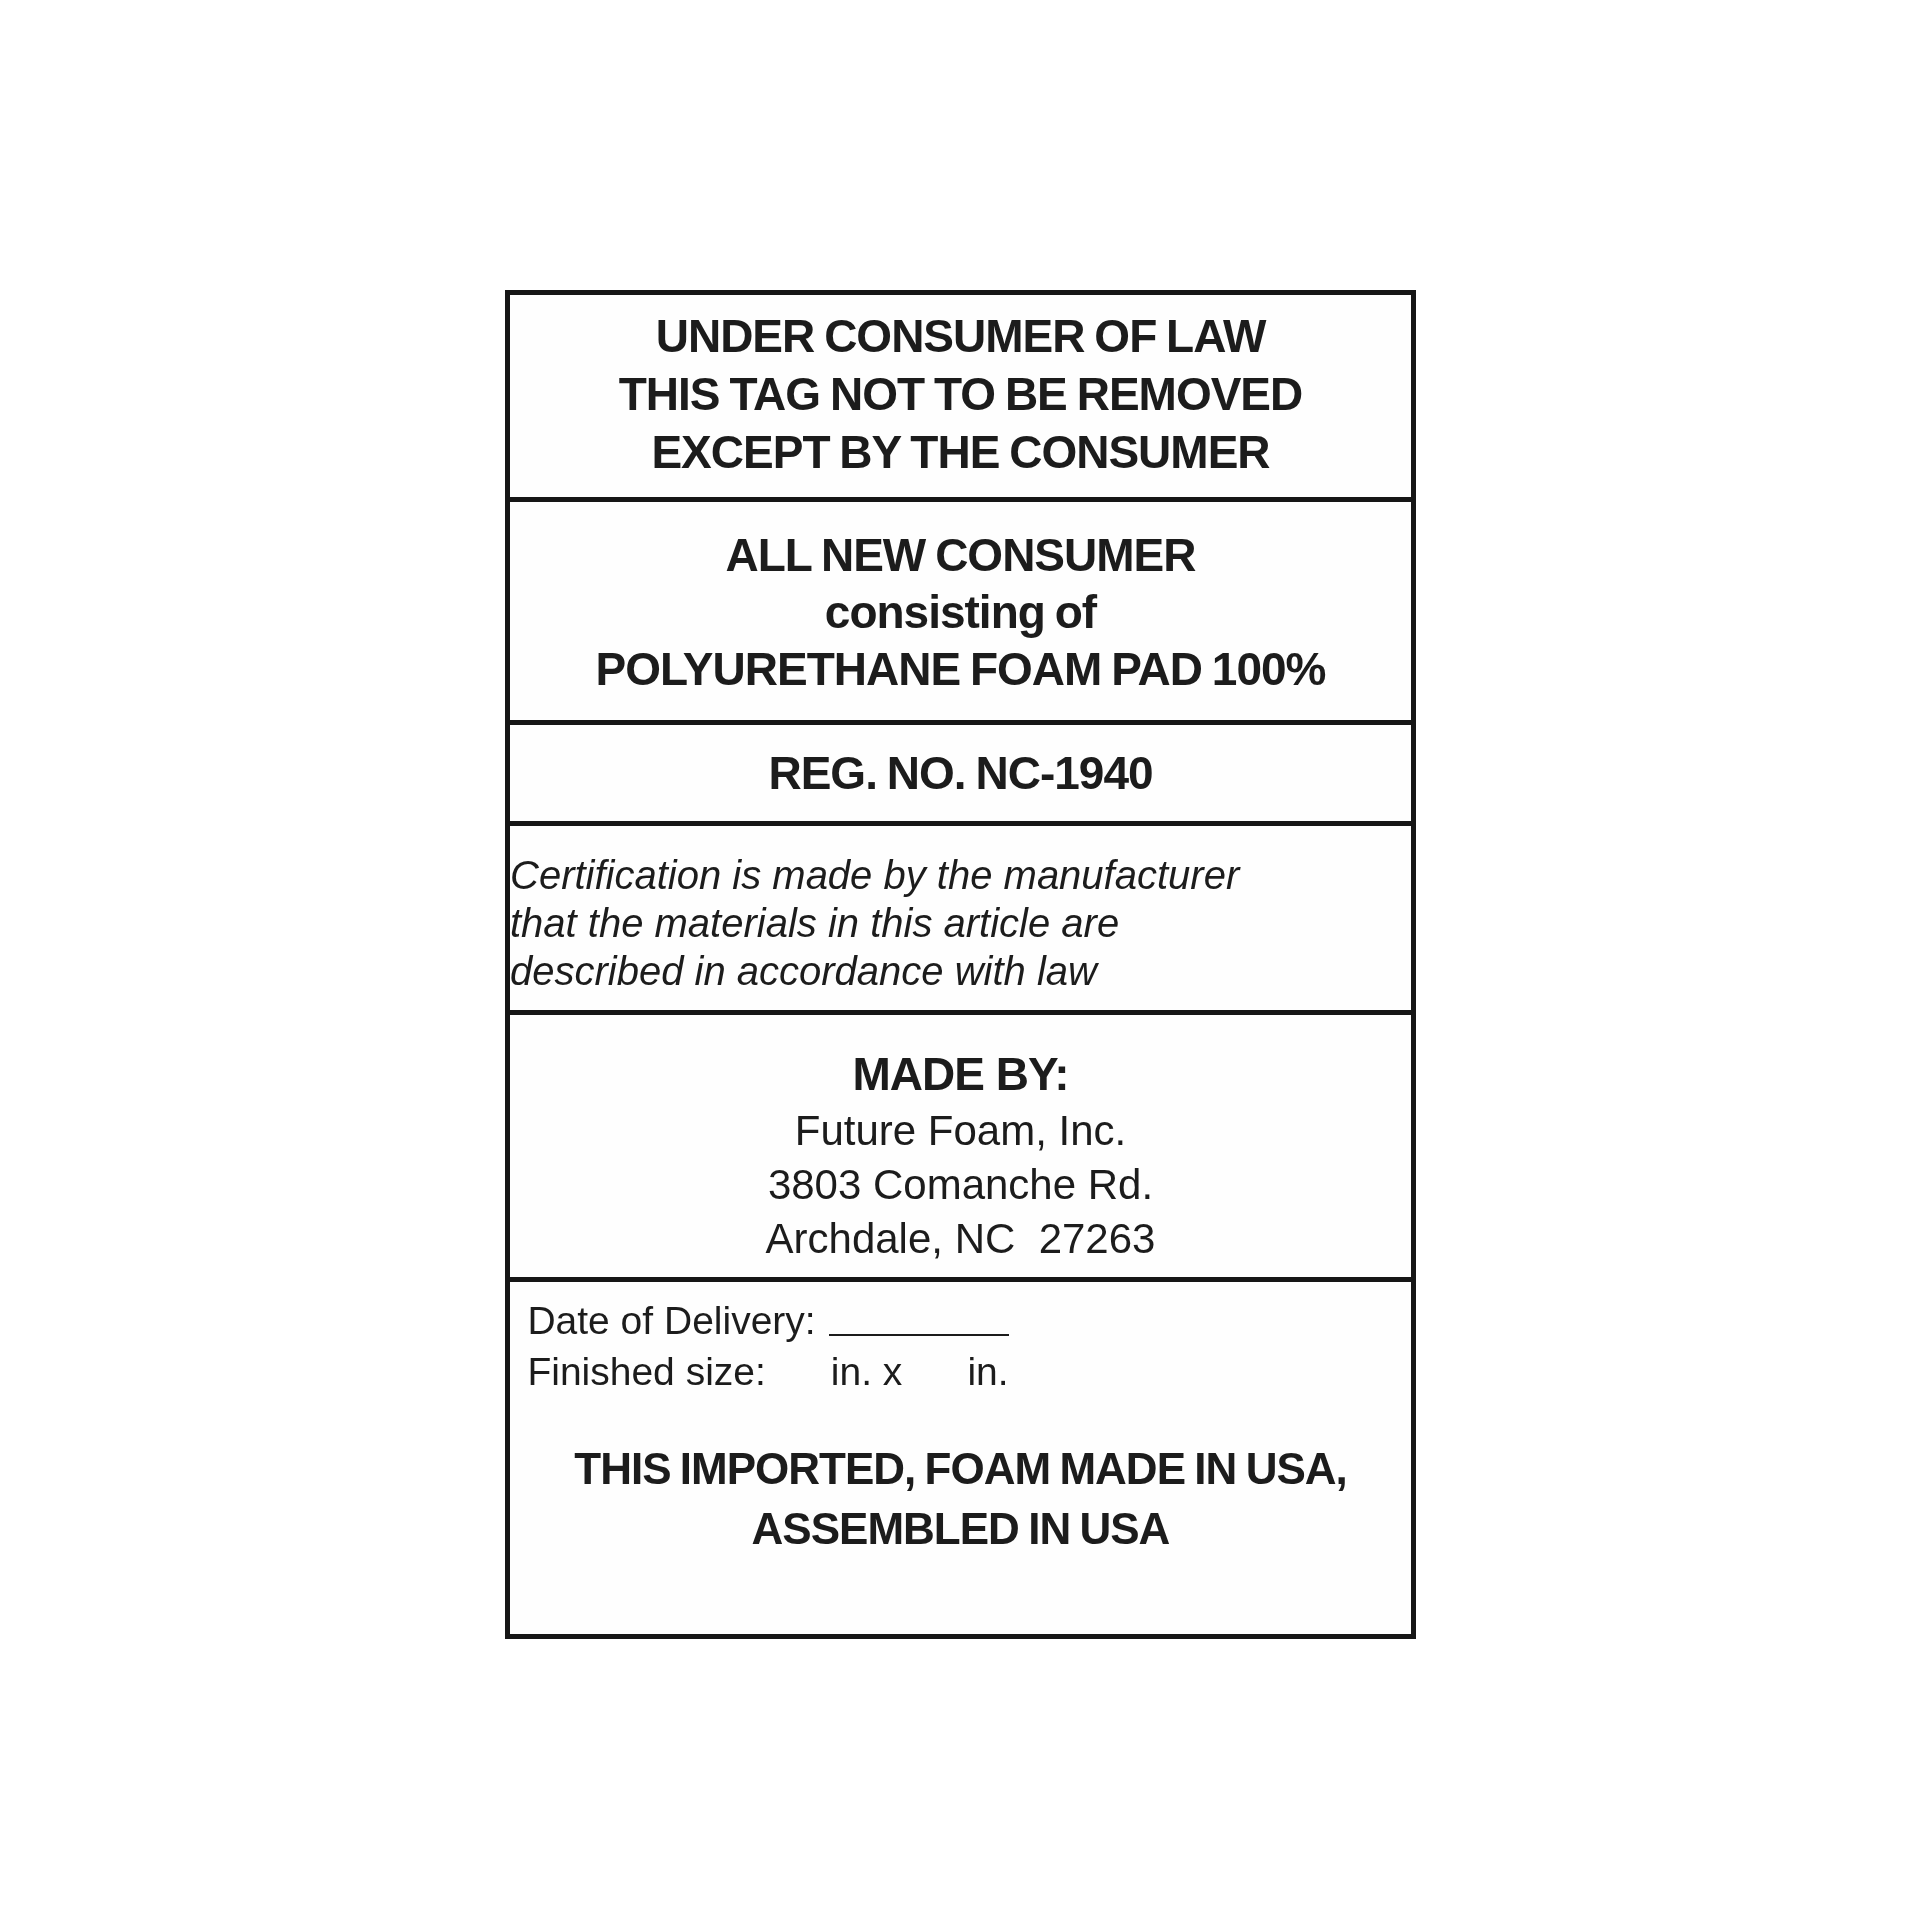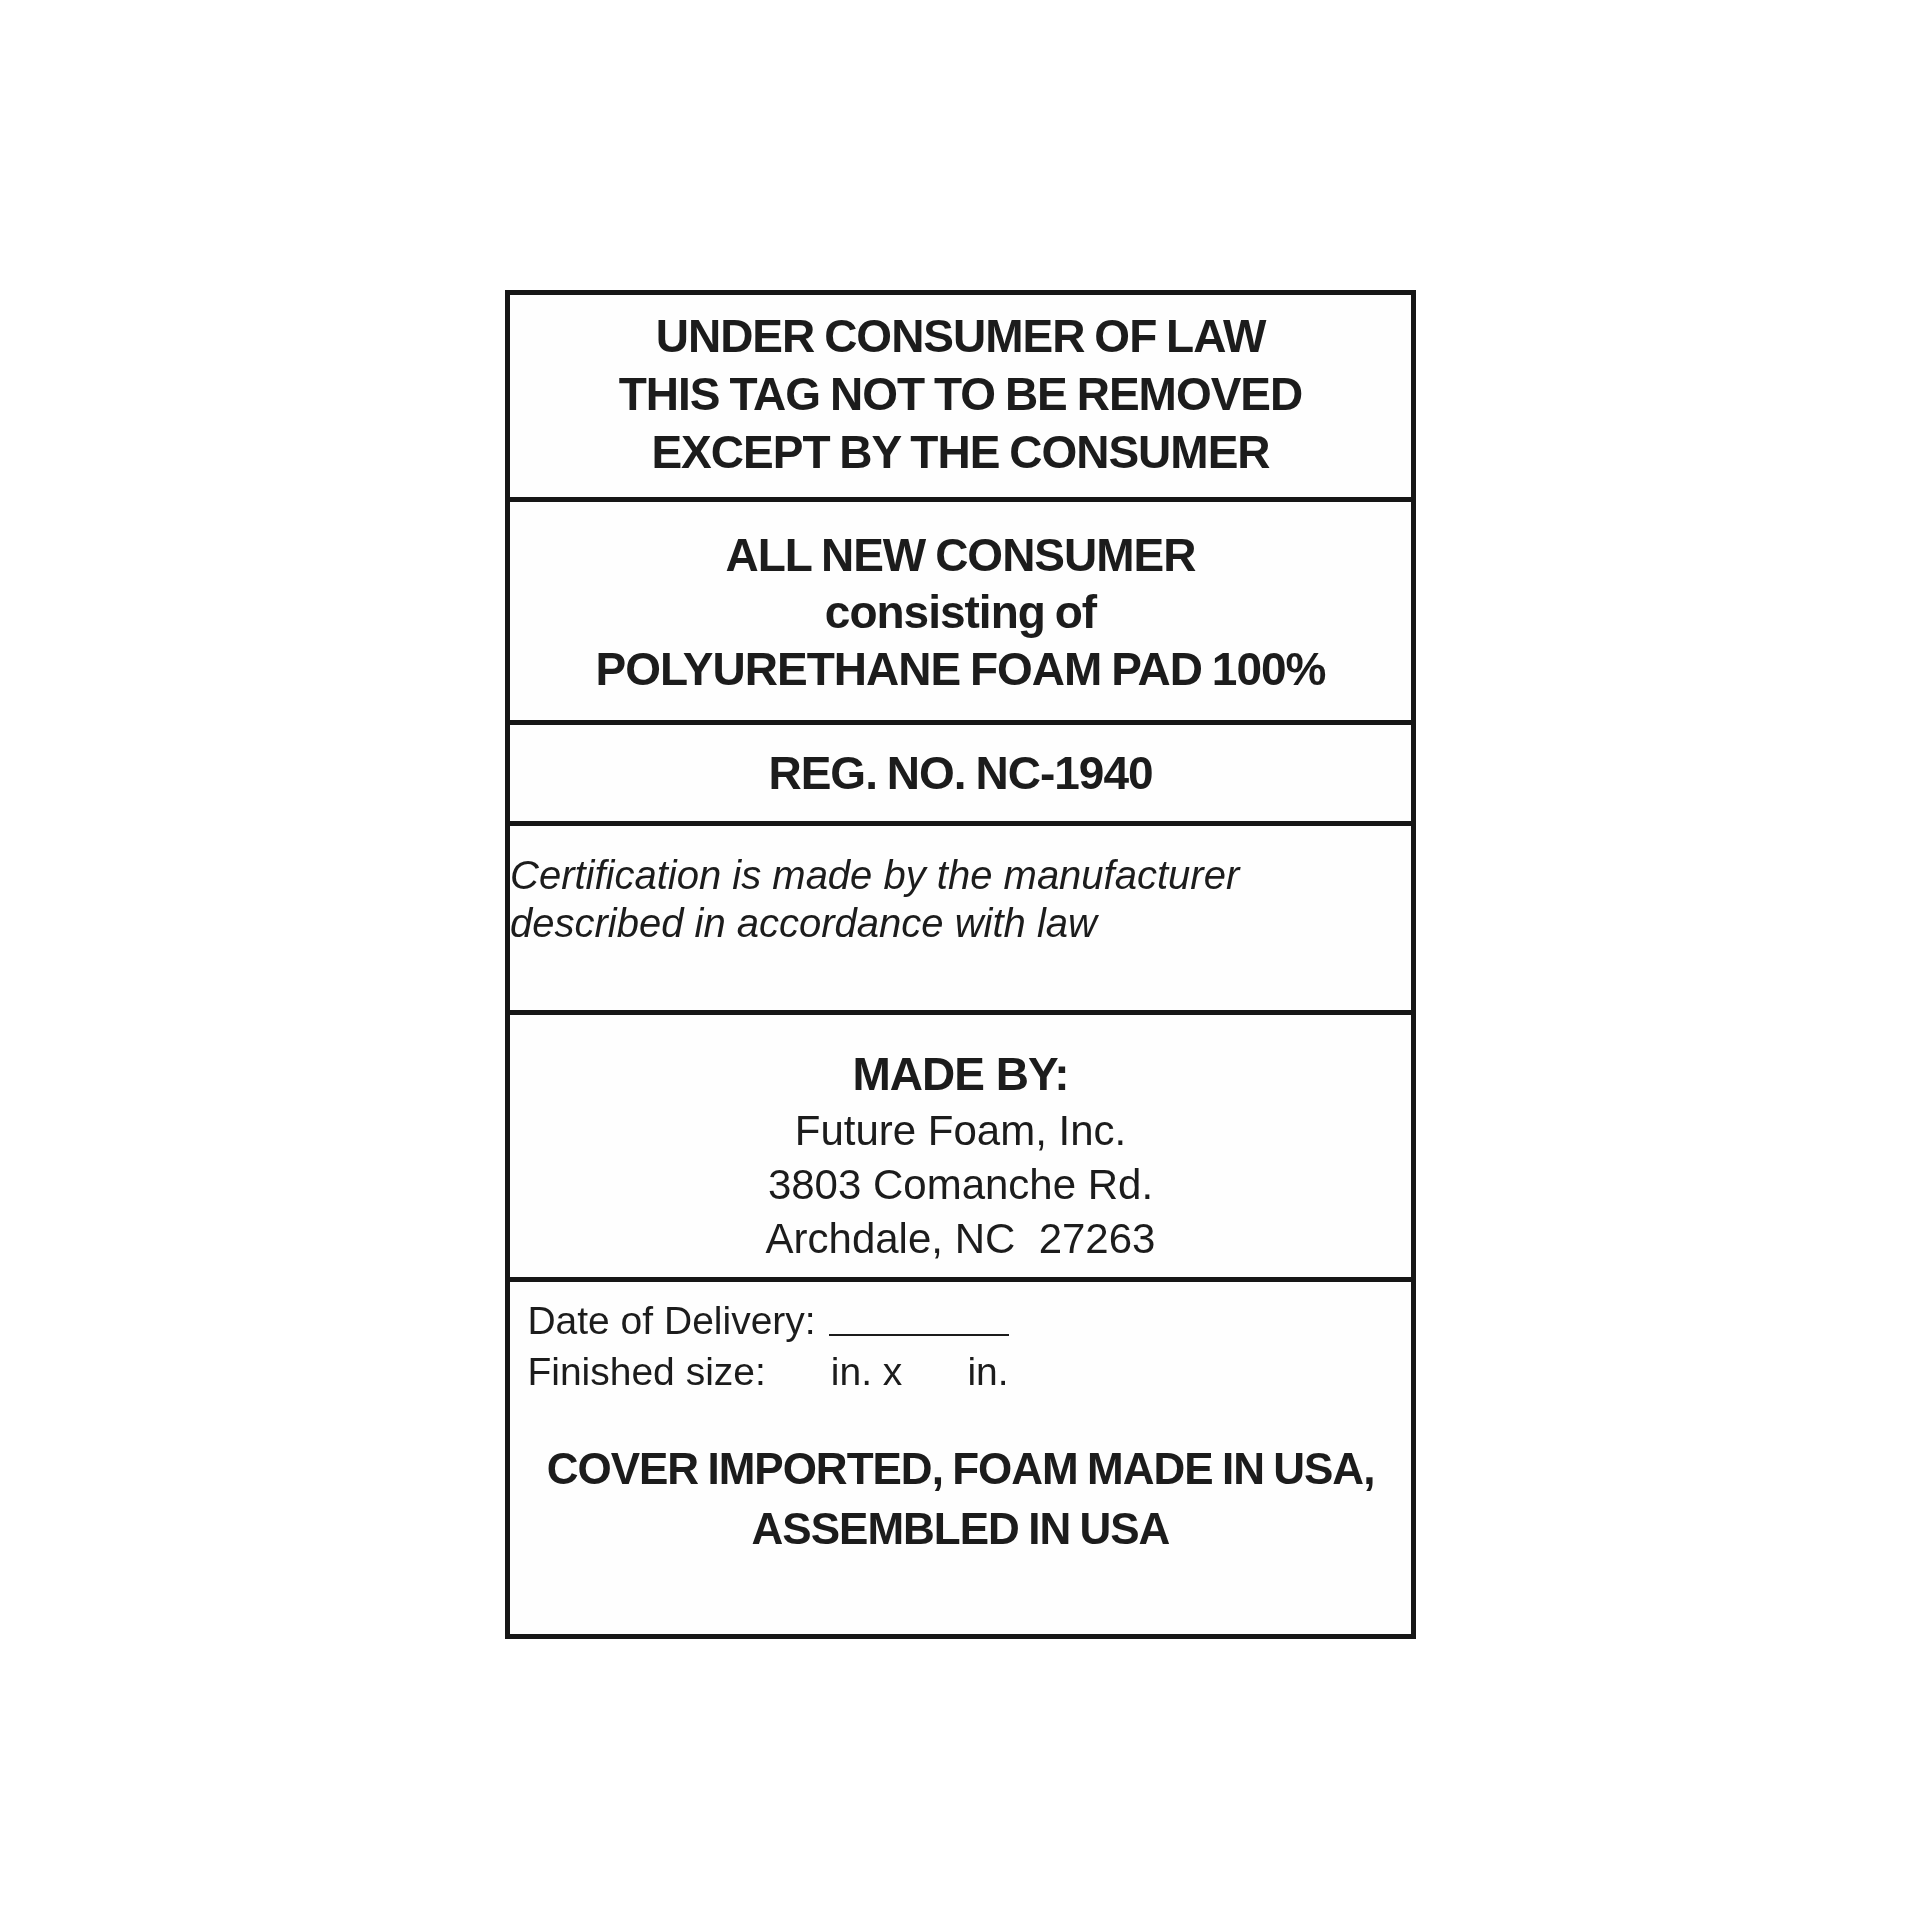--- a/index.html
+++ b/index.html
@@ -115,34 +115,35 @@
       <div class="bold-line">consisting of</div>
       <div class="bold-line">POLYURETHANE FOAM PAD 100%</div>
     </section>
 
     <section class="sec sec-reg">
       <div class="bold-line">REG. NO. NC-1940</div>
     </section>
 
     <section class="sec sec-cert">
       <div class="body-line">Certification is made by the manufacturer</div>
+      <div class="body-line">that the materials in this article are</div>
       <div class="body-line">described in accordance with law</div>
     </section>
 
     <section class="sec sec-madeby">
       <div class="madeby-heading">MADE BY:</div>
       <div class="madeby-line">Future Foam, Inc.</div>
       <div class="madeby-line">3803 Comanche Rd.</div>
       <div class="madeby-line">Archdale, NC  27263</div>
     </section>
 
     <section class="sec sec-details">
       <div class="detail-line"><span>Date of Delivery:</span><span class="blank-line"></span></div>
       <div class="detail-line">Finished size:      in. x      in.</div>
       <div class="origin-block">
-        <div class="bold-line">COVER IMPORTED, FOAM MADE IN USA,</div>
+        <div class="bold-line">THIS IMPORTED, FOAM MADE IN USA,</div>
         <div class="bold-line">ASSEMBLED IN USA</div>
       </div>
     </section>
 
   </div>
 </div>
 
 
 </body></html>

